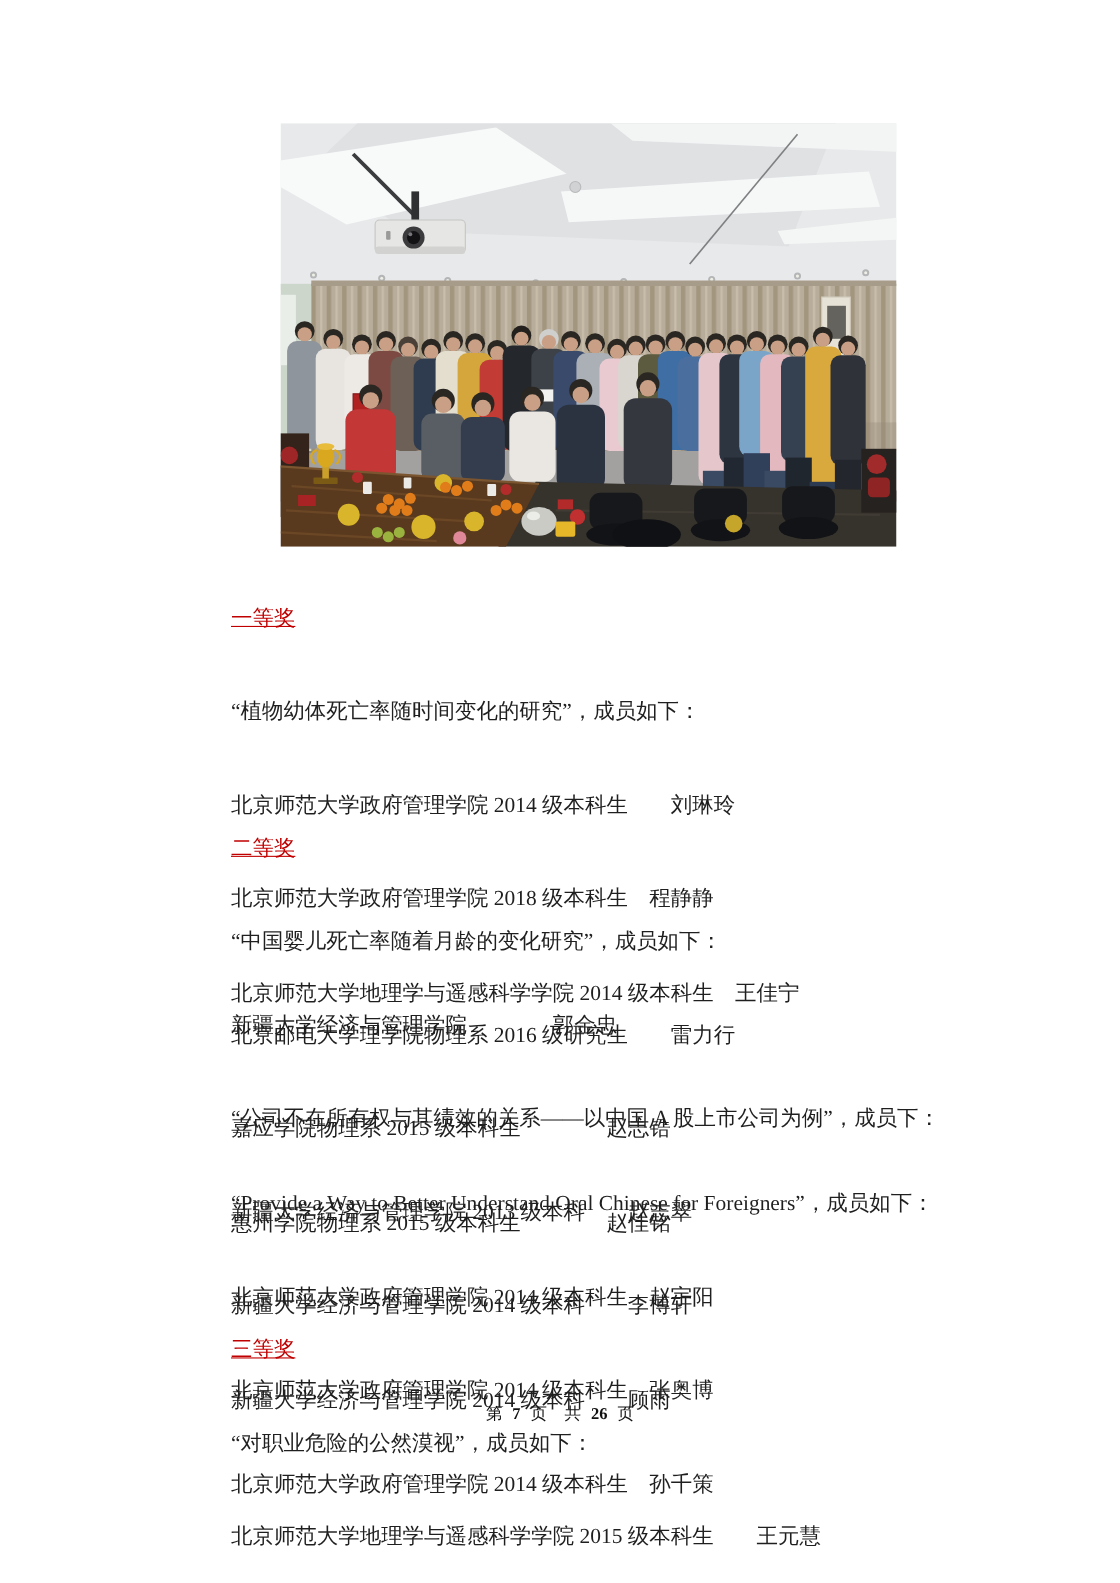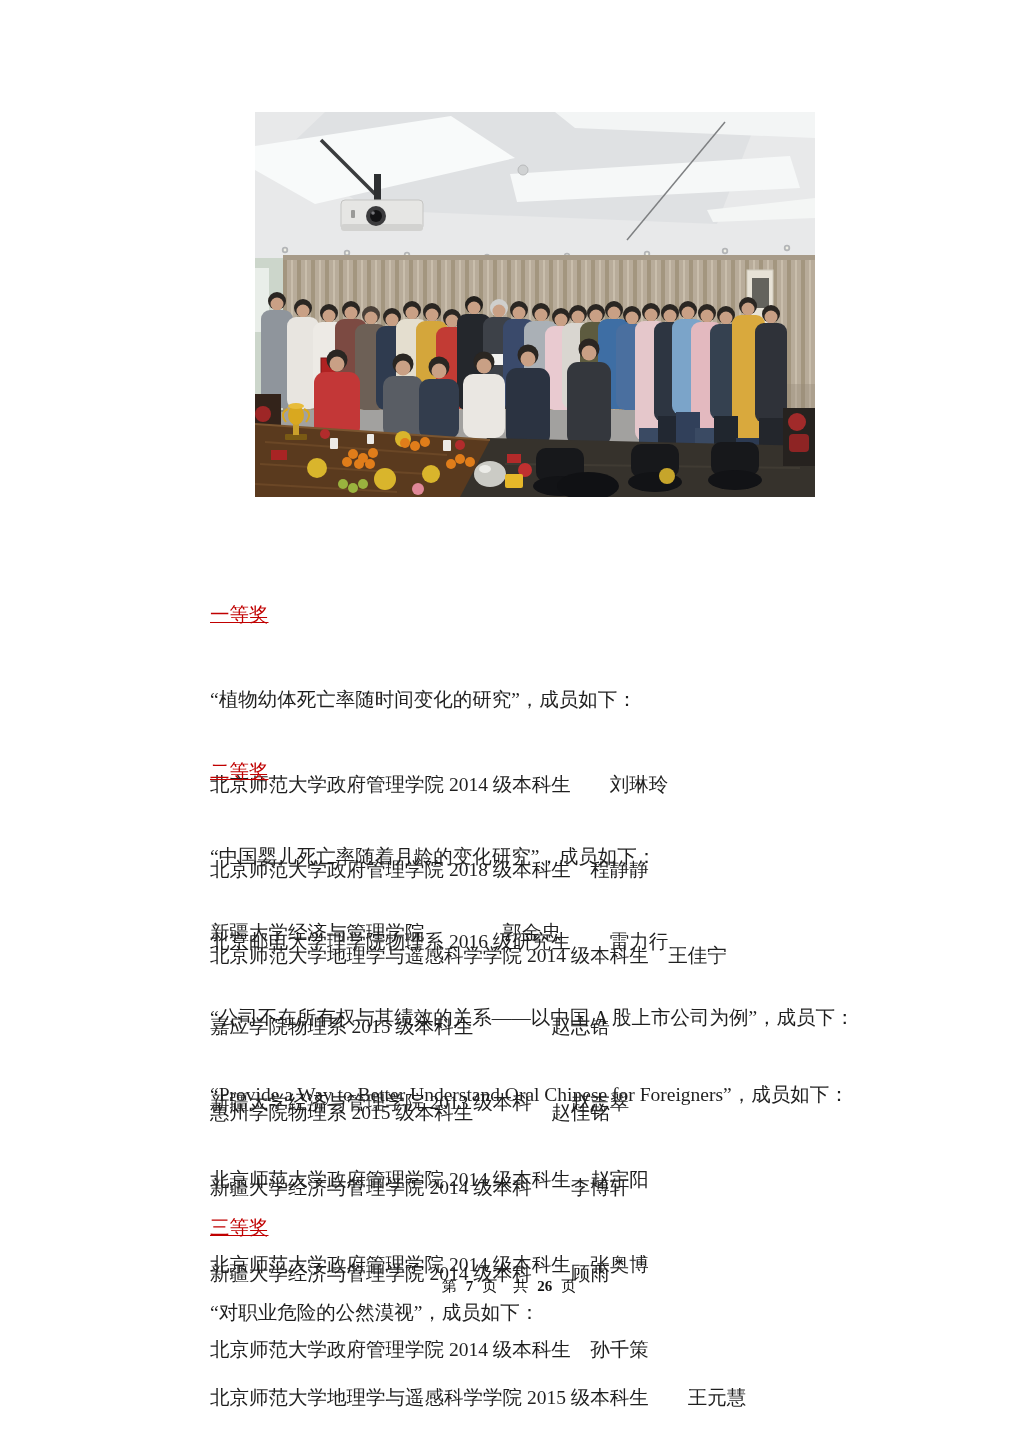--- a/index.html
+++ b/index.html
@@ -290,21 +290,21 @@
         <rect x="252" y="342" width="14" height="9" fill="#b32a2a"></rect>
         <circle cx="270" cy="358" r="7" fill="#c03030"></circle>
         <rect x="250" y="362" width="18" height="14" rx="2" fill="#e6b829"></rect>
         <circle cx="163" cy="377" r="6" fill="#e08898"></circle>
         <circle cx="70" cy="322" r="5" fill="#b22c2c"></circle>
         <circle cx="205" cy="333" r="5" fill="#b22c2c"></circle>
       </g>
     </svg>
   </div>
 
-  <div class="block" style="top:544px">
+  <div class="block" style="top:492px">
     <div class="line heading">一等奖</div>
     <div class="line">“植物幼体死亡率随时间变化的研究”，成员如下：</div>
     <div class="line">北京师范大学政府管理学院 2014 级本科生　　刘琳玲</div>
     <div class="line">北京师范大学政府管理学院 2018 级本科生　程静静</div>
     <div class="line">北京师范大学地理学与遥感科学学院 2014 级本科生　王佳宁</div>
   </div>
 
   <div class="block" style="top:701px">
     <div class="line heading">二等奖</div>
     <div class="line">“中国婴儿死亡率随着月龄的变化研究”，成员如下：</div>

